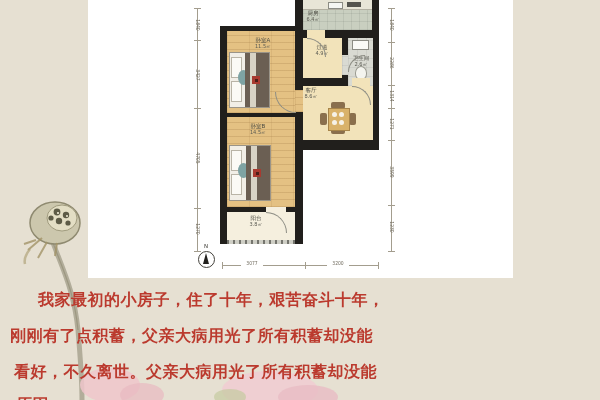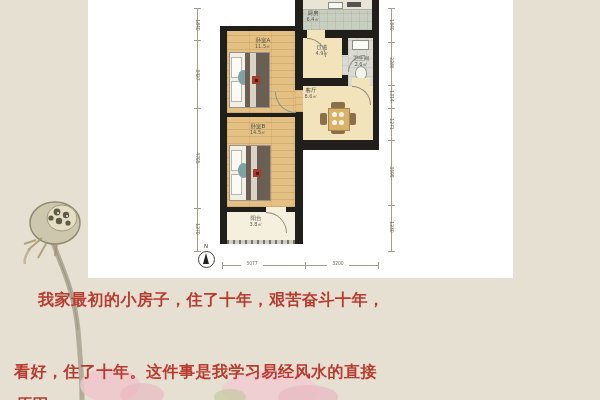--- a/index.html
+++ b/index.html
@@ -210,16 +210,17 @@
 
   <svg class="abs" style="left:60px;top:355px;" width="300" height="45" viewBox="0 0 300 45">
     <ellipse cx="50" cy="30" rx="30" ry="17" fill="#eec6cb" opacity="0.85"></ellipse>
     <ellipse cx="82" cy="40" rx="22" ry="12" fill="#e8b9c1" opacity="0.7"></ellipse>
     <ellipse cx="210" cy="35" rx="48" ry="19" fill="#f0cdd2" opacity="0.9"></ellipse>
     <ellipse cx="248" cy="42" rx="30" ry="12" fill="#e9bcc4" opacity="0.8"></ellipse>
     <ellipse cx="170" cy="42" rx="16" ry="8" fill="#c5cba0" opacity="0.7"></ellipse>
   </svg>
 
   <div class="caption-line" style="left: 38px; top: 287px; color: rgb(187, 58, 46);">我家最初的小房子，住了十年，艰苦奋斗十年，</div>
-  <div class="caption-line" style="left: 14px; top: 359px; color: rgb(187, 58, 46);">看好，住了十年。这件事是我学习易经风水的直接</div>
+  <div class="caption-line" style="left: 10px; top: 323px; color: rgb(187, 58, 46);">刚刚有了点积蓄，父亲大病用光了所有积蓄却没能</div>
+  <div class="caption-line" style="left: 14px; top: 359px; color: rgb(187, 58, 46);">看好，不久离世。父亲大病用光了所有积蓄却没能</div>
   <div class="caption-line" style="left: 16px; top: 392px; color: rgb(187, 58, 46);">原因</div>
 
 </div>
 
 </body></html>

